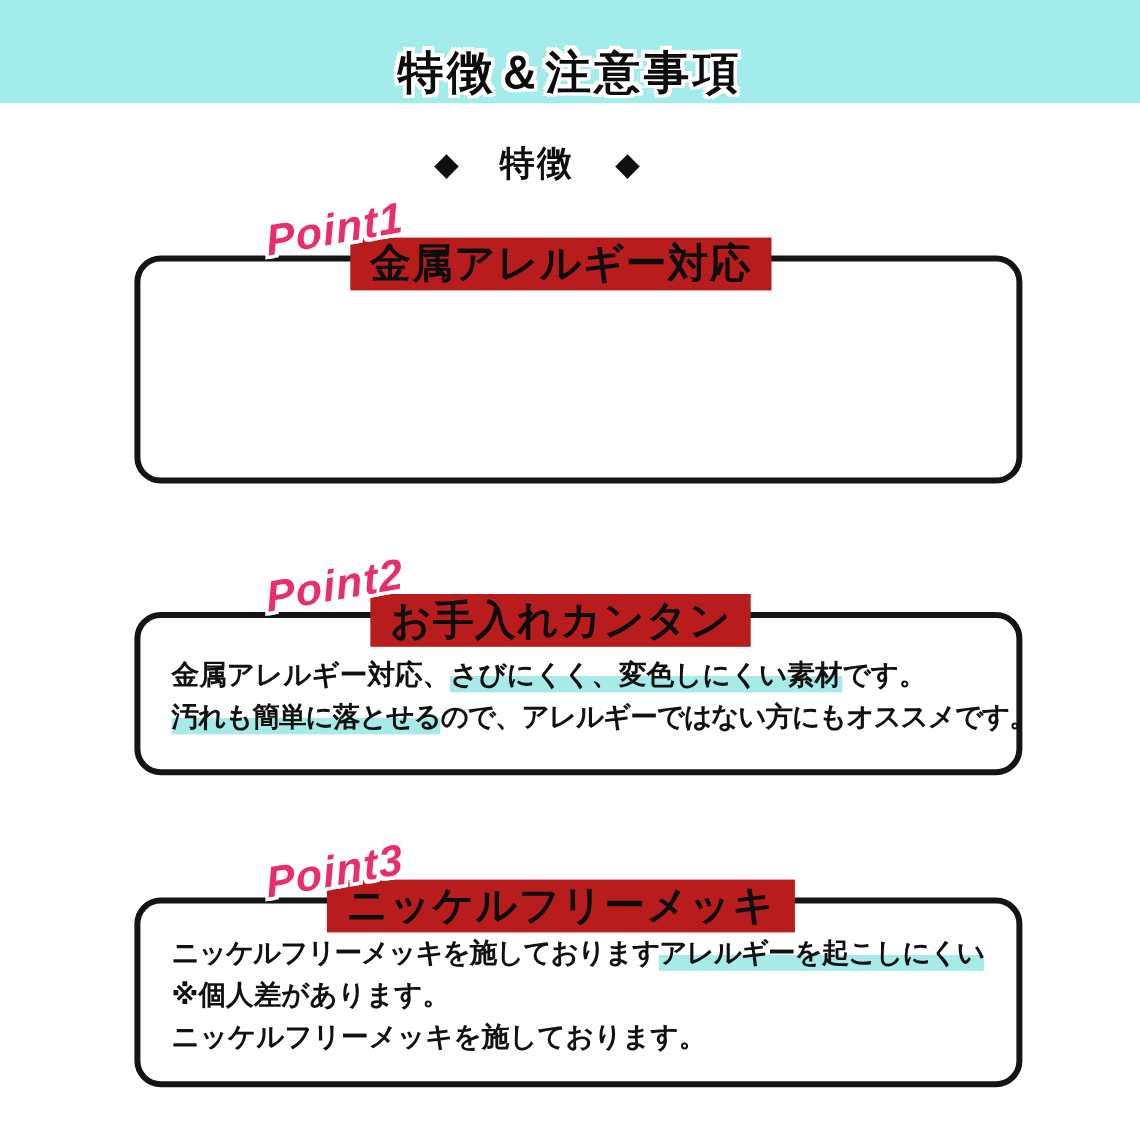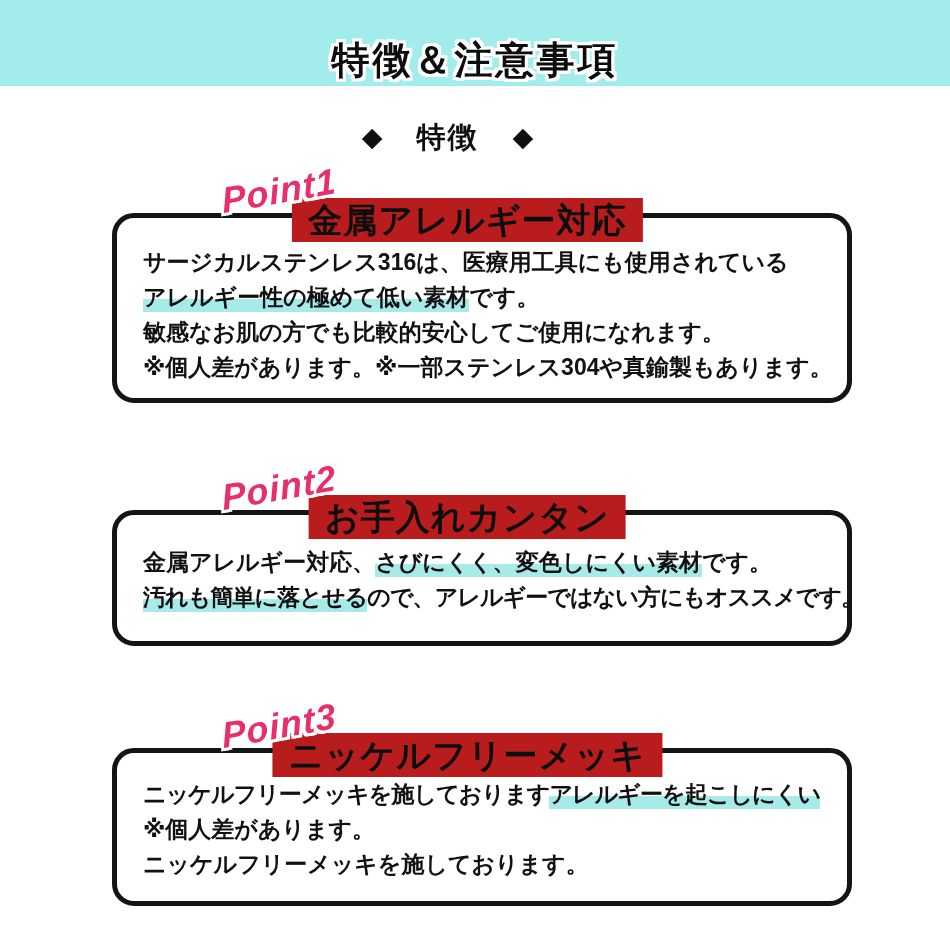--- a/index.html
+++ b/index.html
@@ -84,34 +84,20 @@
 
   <div class="feature-heading">
     <span class="diamond">◆</span>
     <span class="label">特徴</span>
     <span class="diamond">◆</span>
   </div>
 
   <section class="point" id="point1">
     <div class="badge">Point1</div>
     <div class="legend">金属アレルギー対応</div>
-    <div class="body">
-      <div class="line">
-        <span>サージカルステンレス316は、医療用工具にも使用されている</span>
-      </div>
-      <div class="line">
-        <span class="hl">アレルギー性の極めて低い素材</span><span>です。</span>
-      </div>
-      <div class="line">
-        <span>敏感なお肌の方でも比較的安心してご使用になれます。</span>
-      </div>
-      <div class="line">
-        <span>※個人差があります。※一部ステンレス304や真鍮製もあります。</span>
-      </div>
-    </div>
   </section>
 
   <section class="point" id="point2">
     <div class="badge">Point2</div>
     <div class="legend">お手入れカンタン</div>
     <div class="body">
       <div class="line">
         <span>金属アレルギー対応、</span><span class="hl">さびにくく、変色しにくい素材</span><span>です。</span>
       </div>
       <div class="line tight">

